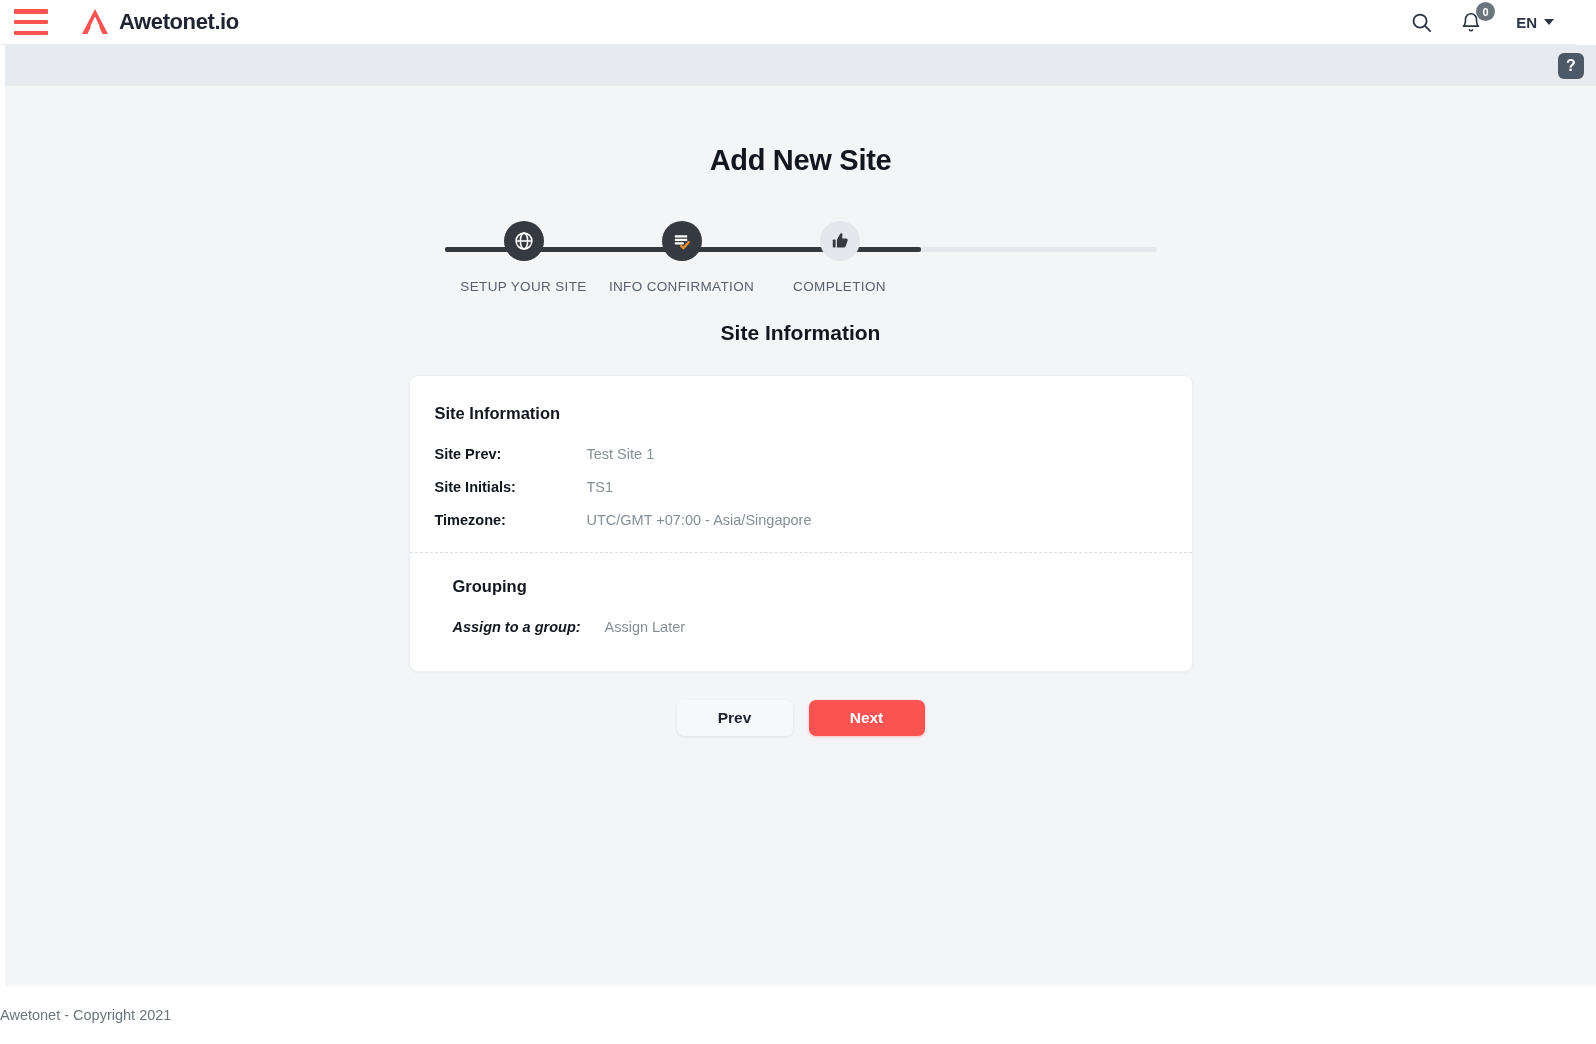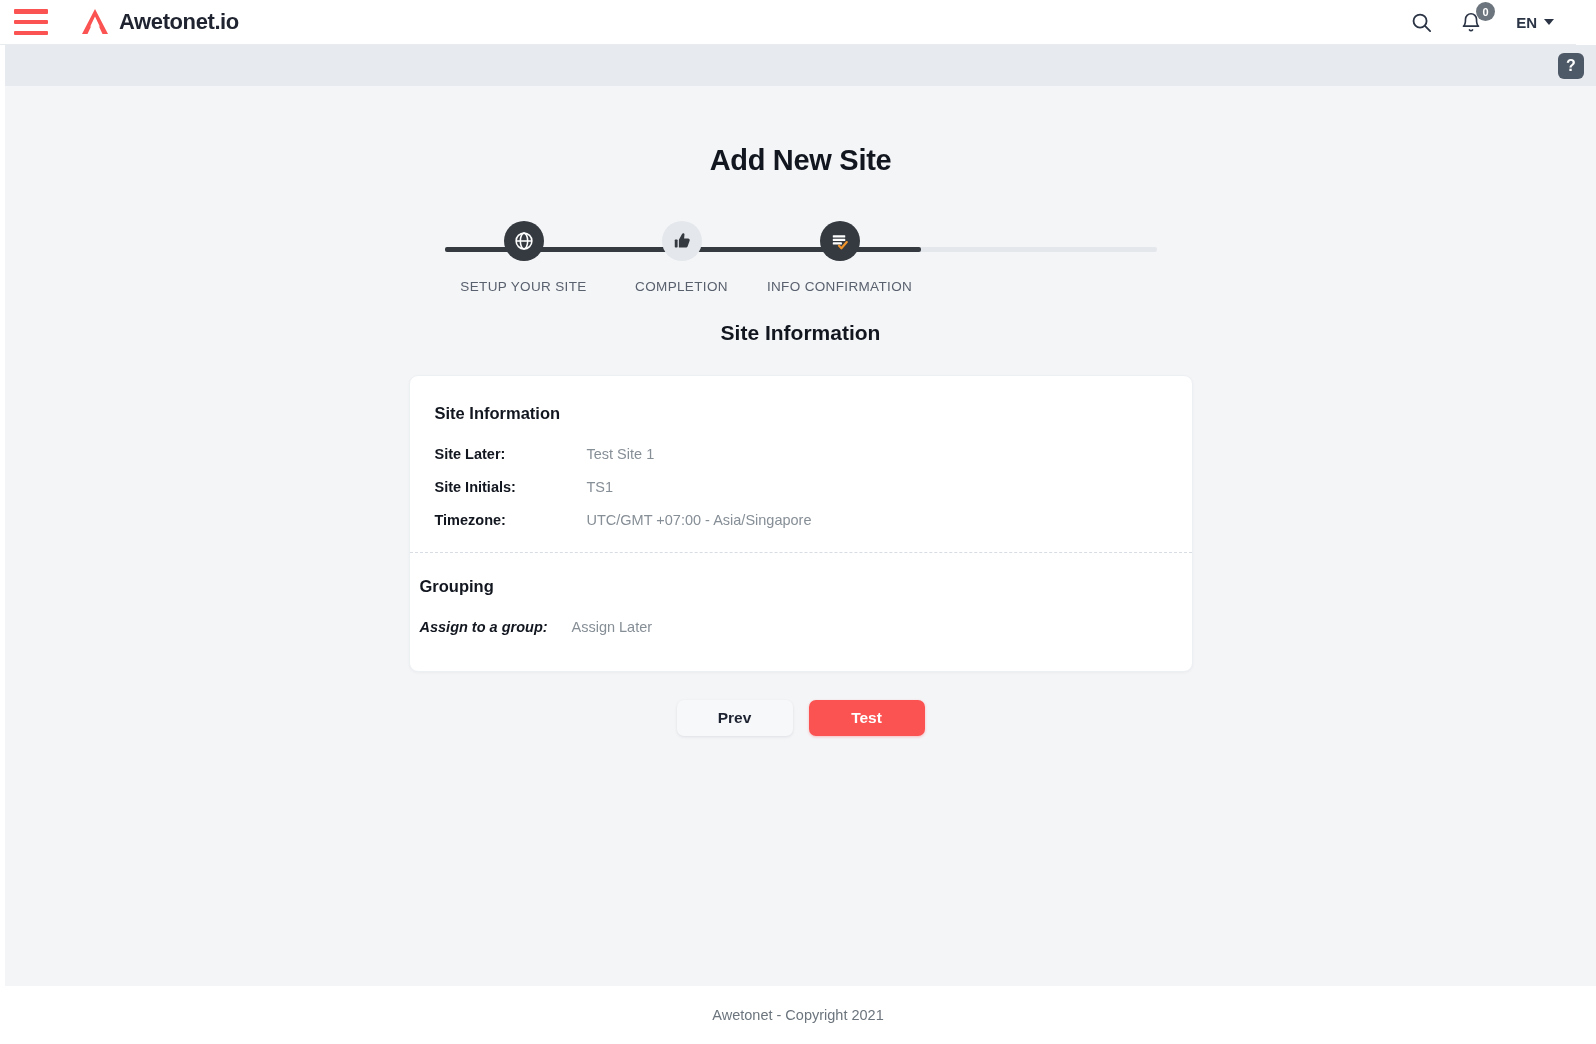--- a/index.html
+++ b/index.html
@@ -200,21 +200,21 @@
   .card {
     width: 784px;
     margin: 30px auto 0 auto;
     background: #ffffff;
     border: 1px solid #edf0f3;
     border-radius: 9px;
     box-shadow: 0 1px 3px rgba(30,40,60,0.045);
     padding: 0;
   }
   .card-block { padding: 28px 25px 24px 25px; }
-  .card-block.second { padding: 24px 25px 36px 10px; }
+  .card-block.second { padding: 24px 25px 36px 43px; }
   .block-title {
     font-size: 16.5px;
     font-weight: bold;
     color: #12161f;
     margin: 0 0 23px 0;
   }
   .divider {
     border-top: 1px dashed #d8dde3;
     margin: 0;
     height: 0;
@@ -271,21 +271,21 @@
 
   
   .footer {
     position: absolute;
     left: 0; top: 986px;
     width: 1596px;
     height: 58px;
     background: #ffffff;
     display: flex;
     align-items: center;
-    justify-content: center;
+    justify-content: flex-start;
     font-size: 14.5px;
     color: #6c757d;
   }
 </style>
 </head>
 <body>
 
 <div id="app">
 
   <div class="topbar">
@@ -345,56 +345,56 @@
 
         <div class="step">
           <div class="step-circle done">
             <svg width="22" height="22" viewBox="0 0 24 24" fill="none" stroke="#ffffff" stroke-width="1.7">
               <circle cx="12" cy="12" r="8.6"></circle>
               <ellipse cx="12" cy="12" rx="4" ry="8.6"></ellipse>
               <line x1="3.4" y1="12" x2="20.6" y2="12"></line>
             </svg>
           </div>
           <div class="step-label">SETUP YOUR SITE</div>
-        </div>
-
-        <div class="step">
-          <div class="step-circle todo">
-            <svg width="22" height="22" viewBox="0 0 24 24">
-              <path d="M8.6 10.6 L12.2 4.2 C12.9 3 14.8 3.5 14.7 5 L14.3 9.2 L18.6 9.2 C20 9.2 20.8 10.4 20.3 11.7 L18.2 17.6 C17.9 18.5 17.1 19.1 16.1 19.1 L8.6 19.1 Z" fill="#343a40"></path>
-              <rect x="4.1" y="10.4" width="3.1" height="8.7" rx="0.8" fill="#343a40"></rect>
-            </svg>
-          </div>
-          <div class="step-label">COMPLETION</div>
         </div>
 
         <div class="step">
           <div class="step-circle done">
             <svg width="23" height="23" viewBox="0 0 24 24">
               <rect x="5" y="5.5" width="13" height="2.3" rx="0.6" fill="#ffffff"></rect>
               <rect x="5" y="9.2" width="13" height="2.3" rx="0.6" fill="#ffffff"></rect>
               <rect x="5" y="12.9" width="9.5" height="2.3" rx="0.6" fill="#ffffff"></rect>
               <path d="M11.5 16.4 L14 19 L19.6 12.6" fill="none" stroke="#f0932b" stroke-width="2.3" stroke-linecap="round" stroke-linejoin="round"></path>
             </svg>
           </div>
           <div class="step-label">INFO CONFIRMATION</div>
         </div>
 
+        <div class="step">
+          <div class="step-circle todo">
+            <svg width="22" height="22" viewBox="0 0 24 24">
+              <path d="M8.6 10.6 L12.2 4.2 C12.9 3 14.8 3.5 14.7 5 L14.3 9.2 L18.6 9.2 C20 9.2 20.8 10.4 20.3 11.7 L18.2 17.6 C17.9 18.5 17.1 19.1 16.1 19.1 L8.6 19.1 Z" fill="#343a40"></path>
+              <rect x="4.1" y="10.4" width="3.1" height="8.7" rx="0.8" fill="#343a40"></rect>
+            </svg>
+          </div>
+          <div class="step-label">COMPLETION</div>
+        </div>
+
       </div>
     </div>
 
     <div class="section-title">Site Information</div>
 
     <div class="card">
 
       <div class="card-block">
         <div class="block-title">Site Information</div>
 
         <div class="row">
-          <div class="row-label">Site Later:</div>
+          <div class="row-label">Site Prev:</div>
           <div class="row-value">Test Site 1</div>
         </div>
 
         <div class="row">
           <div class="row-label">Site Initials:</div>
           <div class="row-value">TS1</div>
         </div>
 
         <div class="row">
           <div class="row-label">Timezone:</div>
@@ -410,21 +410,21 @@
         <div class="row">
           <div class="row-label wide">Assign to a group:</div>
           <div class="row-value">Assign Later</div>
         </div>
       </div>
 
     </div>
 
     <div class="actions">
       <button class="btn btn-prev">Prev</button>
-      <button class="btn btn-next">Test</button>
+      <button class="btn btn-next">Next</button>
     </div>
 
   </div>
 
   <div class="footer">
     <span>Awetonet - Copyright 2021</span>
   </div>
 
 </div>
 

